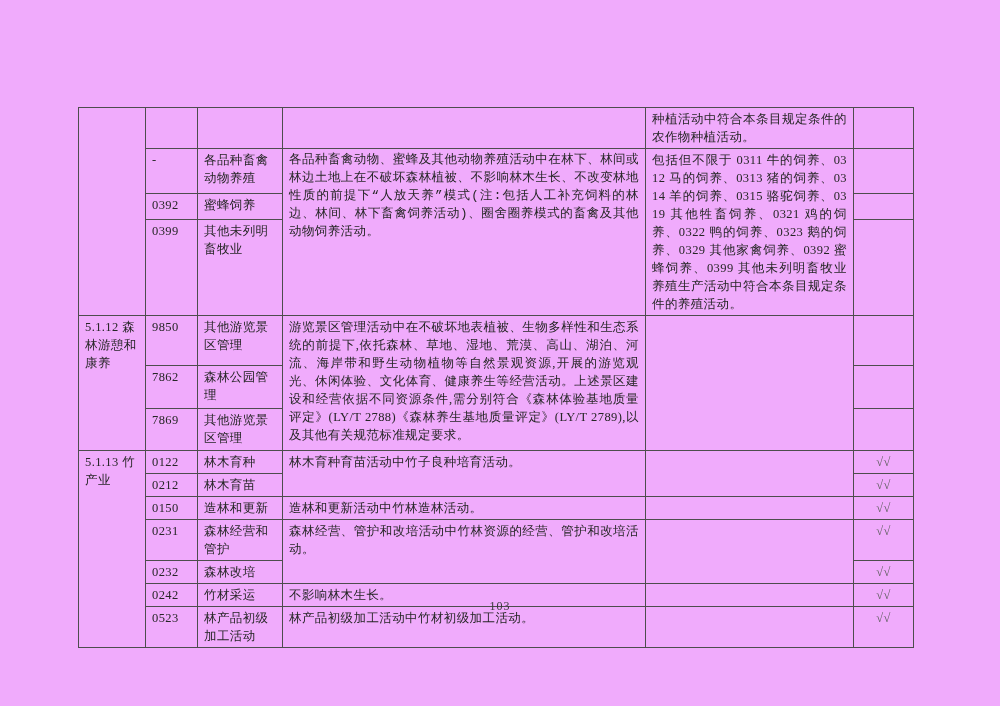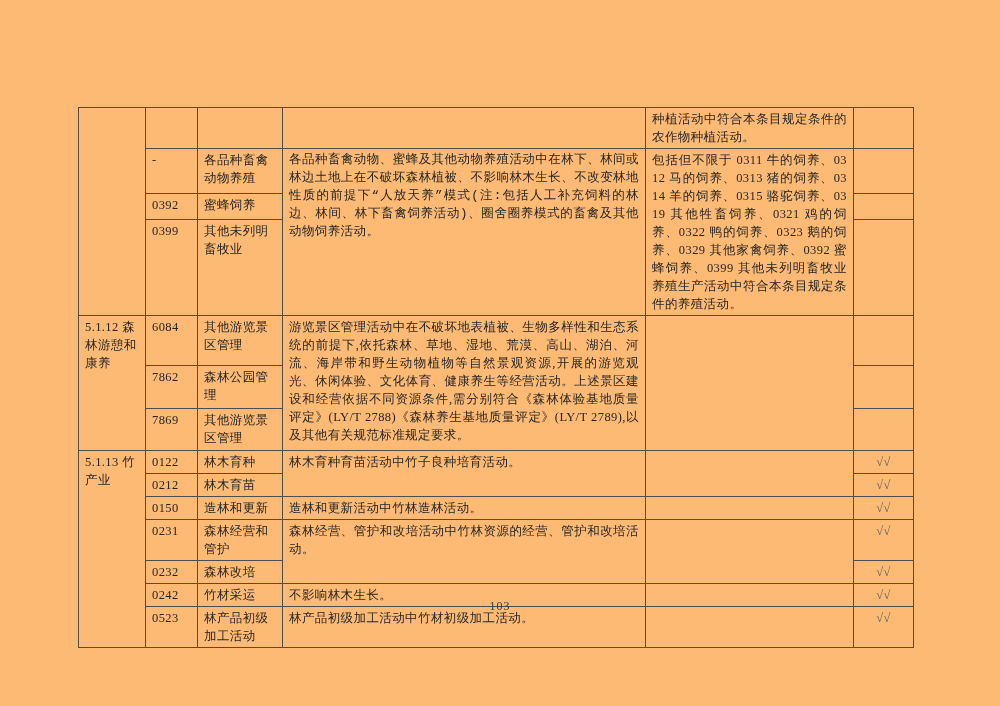--- a/index.html
+++ b/index.html
@@ -4,21 +4,21 @@
 <style>
   html, body {
     margin: 0;
     padding: 0;
     background: #ffffff;
   }
   .page {
     position: relative;
     width: 1000px;
     height: 706px;
-    background: #fdba74;
+    background: #f0abfc;
     font-family: "Liberation Serif", "DejaVu Serif", serif;
     color: #262626;
     overflow: hidden;
   }
   table.cls {
     position: absolute;
     left: 78px;
     top: 107px;
     width: 836px;
     border-collapse: collapse;
@@ -101,21 +101,21 @@
       <td class="check"></td>
     </tr>
     <tr style="height:87px">
       <td class="code">0399</td>
       <td class="name">其他未列明畜牧业</td>
       <td class="check"></td>
     </tr>
 
     <tr style="height:50px">
       <td class="cat" rowspan="3">5.1.12 森林游憩和康养</td>
-      <td class="code">6084</td>
+      <td class="code">9850</td>
       <td class="name">其他游览景区管理</td>
       <td class="desc desc-c" rowspan="3">游览景区管理活动中在不破坏地表植被、生物多样性和生态系统的前提下,依托森林、草地、湿地、荒漠、高山、湖泊、河流、海岸带和野生动物植物等自然景观资源,开展的游览观光、休闲体验、文化体育、健康养生等经营活动。上述景区建设和经营依据不同资源条件,需分别符合《森林体验基地质量评定》(LY/T 2788)《森林养生基地质量评定》(LY/T 2789),以及其他有关规范标准规定要求。</td>
       <td class="notes" rowspan="3"></td>
       <td class="check"></td>
     </tr>
     <tr style="height:43px">
       <td class="code">7862</td>
       <td class="name">森林公园管理</td>
       <td class="check"></td>
     </tr>

